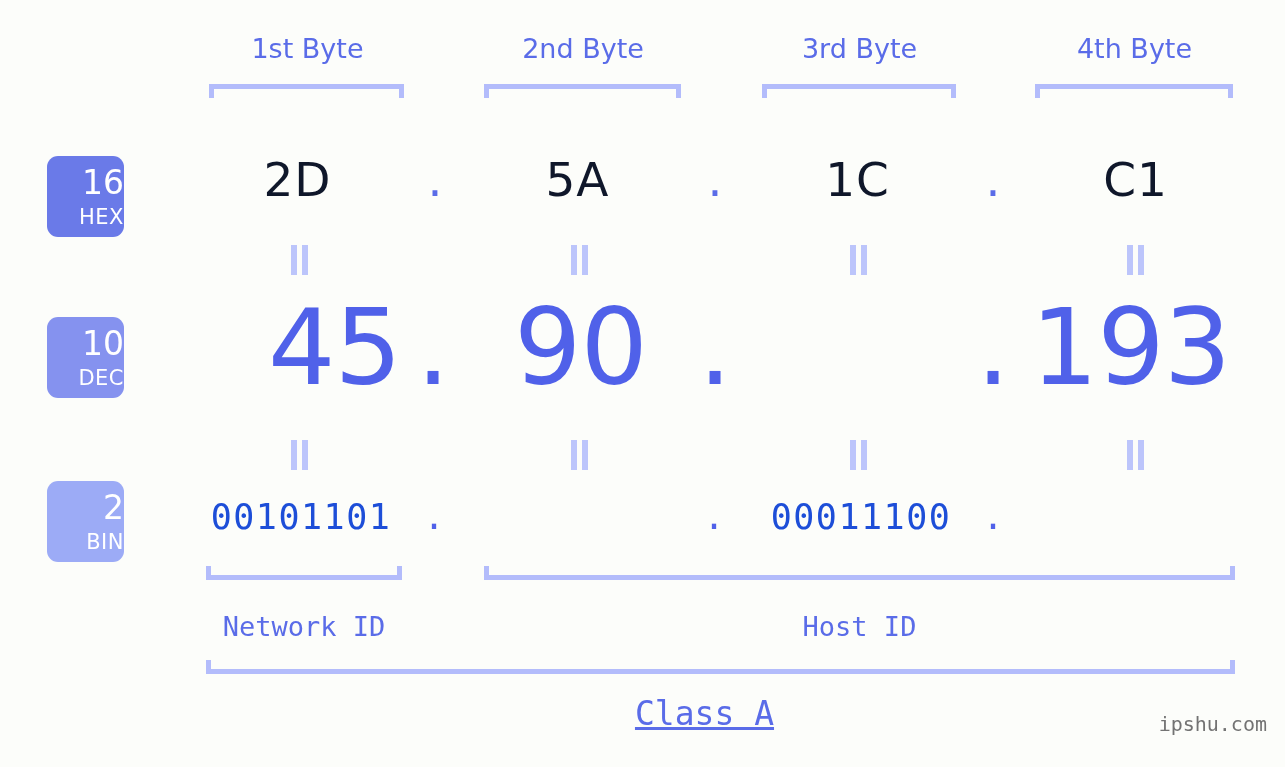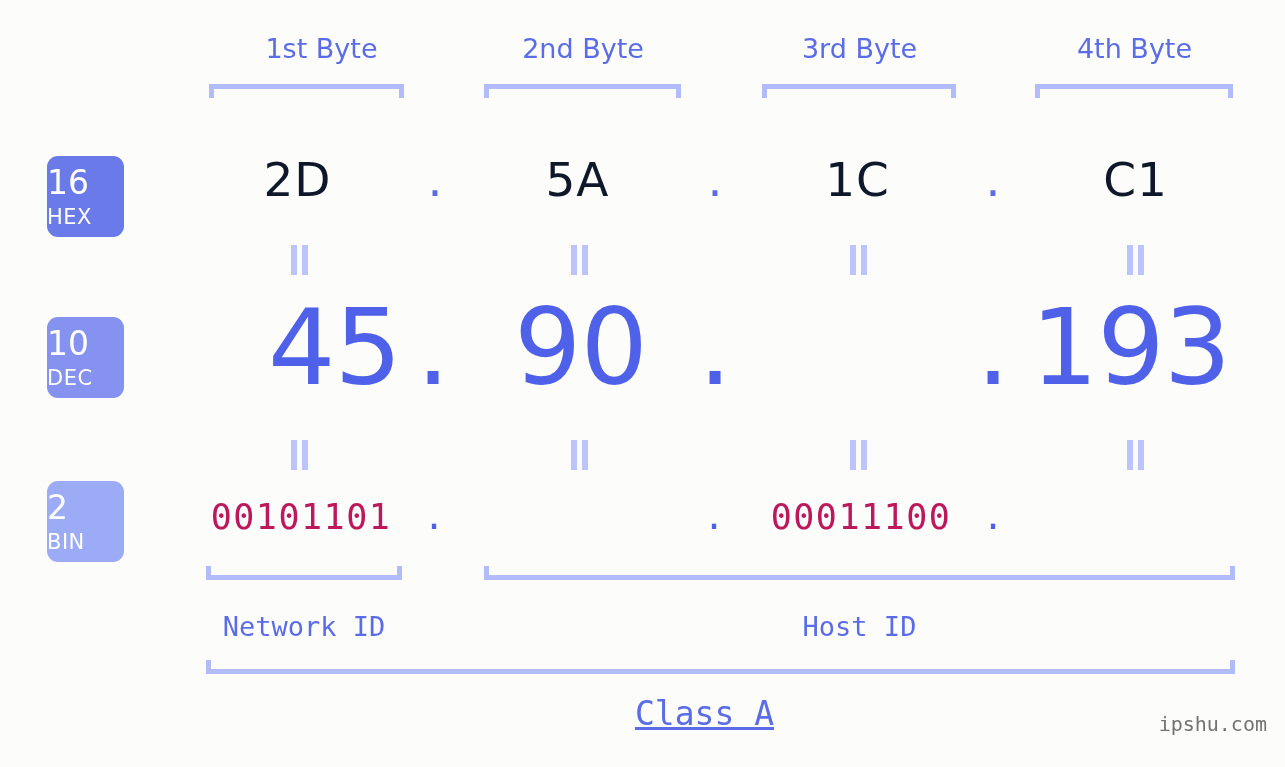--- a/index.html
+++ b/index.html
@@ -52,21 +52,21 @@
   
   .badge {
     position: absolute;
     left: 47px;
     width: 77px;
     height: 81px;
     border-radius: 11px;
     color: #ffffff;
     display: flex;
     flex-direction: column;
-    align-items: flex-start;
+    align-items: flex-end;
     justify-content: center;
     line-height: 1;
     gap: 7px;
   }
   .badge .num {
     font-size: 33px;
     font-weight: 400;
     letter-spacing: 0px;
     margin-bottom: 1px;
   }
@@ -114,21 +114,21 @@
     font-family: "DejaVu Sans", sans-serif;
     font-size: 106px;
     color: #5061e9;
   }
 
   
   .bin-val {
     top: 497px;
     font-family: "DejaVu Sans Mono", monospace;
     font-size: 35px;
-    color: #be185d;
+    color: #1d4ed8;
     letter-spacing: 1.5px;
   }
   .bin-dot {
     top: 497px;
     font-family: "DejaVu Sans Mono", monospace;
     font-size: 35px;
     color: #5061e9;
   }
 
   
@@ -168,21 +168,21 @@
     font-size: 20px;
     color: #737373;
     letter-spacing: 0px;
   }
 </style>
 </head>
 <body>
 
 <div id="stage">
 
-  <div class="byte-label" style="left:224px; width:195px;">1st Byte</div>
+  <div class="byte-label" style="left:210px; width:195px;">1st Byte</div>
   <div class="byte-label" style="left:485px; width:196px;">2nd Byte</div>
   <div class="byte-label" style="left:763px; width:193px;">3rd Byte</div>
   <div class="byte-label" style="left:1036px; width:197px;">4th Byte</div>
 
   <div class="bracket down" style="left:209px; top:84px; width:195px;"></div>
   <div class="bracket down" style="left:484px; top:84px; width:197px;"></div>
   <div class="bracket down" style="left:762px; top:84px; width:194px;"></div>
   <div class="bracket down" style="left:1035px; top:84px; width:198px;"></div>
 
   <div class="badge" id="badge-hex">

